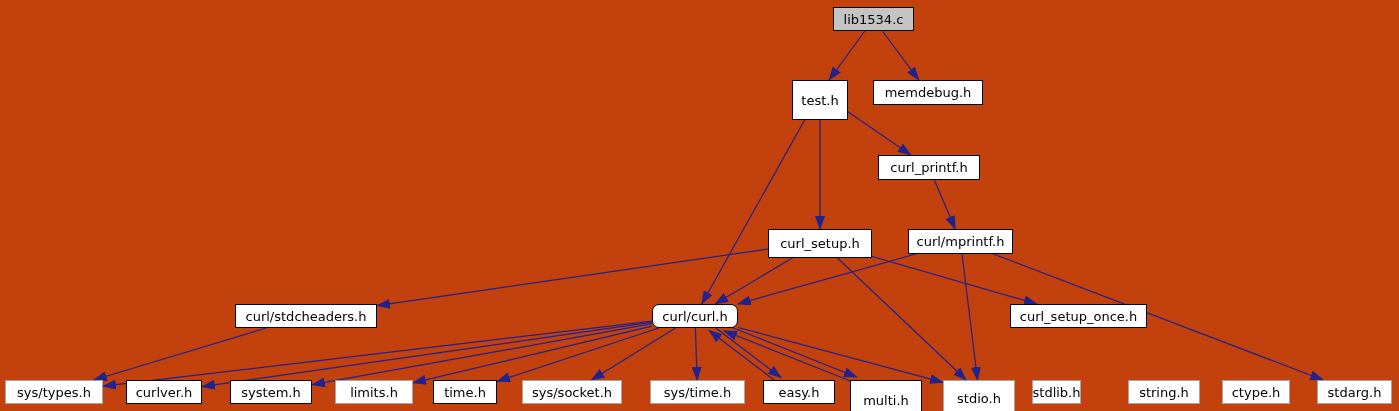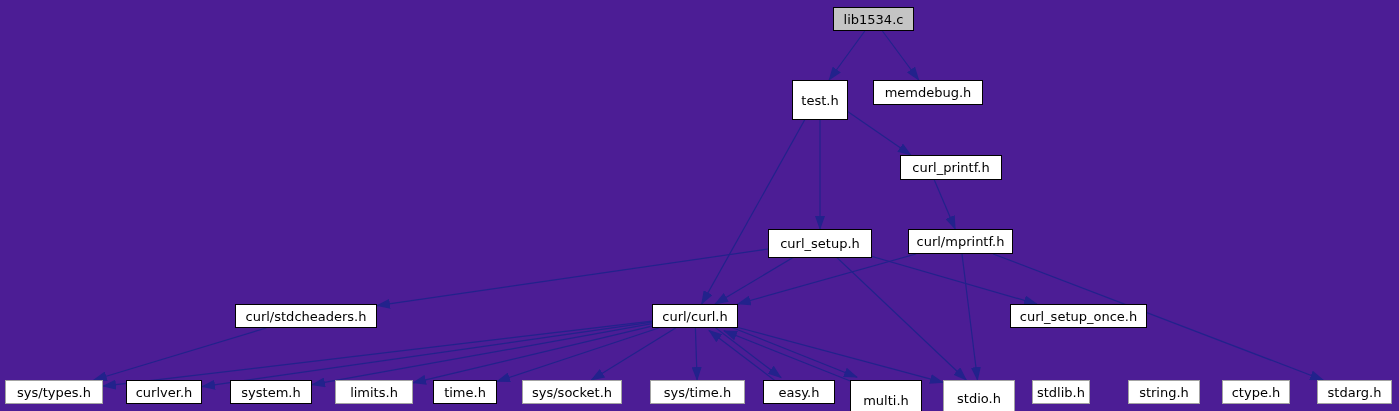--- a/index.html
+++ b/index.html
@@ -1,19 +1,19 @@
 <!DOCTYPE html>
 <html style="--main-fill: #c4c4c4; --linked-border: #000000; --plain-border: #a3a3a3;"><head>
 <meta charset="utf-8">
 <style>
   html,body{margin:0;padding:0;background:#ffffff;}
   #canvas{
     position:relative;
     width:1399px;height:411px;
-    background:#4c1d95;
+    background:#c2410c;
     font-family:"DejaVu Sans","Liberation Sans",sans-serif;
     overflow:hidden;
   }
   #edge-layer{position:absolute;left:0;top:0;width:1399px;height:411px;}
   .node{
     position:absolute;
     box-sizing:border-box;
     display:flex;align-items:center;justify-content:center;
     background:#ffffff;
     color:#000000;
@@ -59,34 +59,34 @@
       <line x1="712.6" y1="325.6" x2="781.0" y2="377.6" stroke="#22228c" stroke-width="1.2" marker-end="url(#arrow)"></line>
       <line x1="726.3" y1="325.2" x2="857.0" y2="377.2" stroke="#22228c" stroke-width="1.2" marker-end="url(#arrow)"></line>
       <line x1="738.0" y1="327.5" x2="943.0" y2="382.4" stroke="#22228c" stroke-width="1.2" marker-end="url(#arrow)"></line>
       <line x1="777.4" y1="382.4" x2="709.0" y2="330.4" stroke="#22228c" stroke-width="1.2" marker-end="url(#arrow)"></line>
       <line x1="854.7" y1="382.8" x2="724.0" y2="330.8" stroke="#22228c" stroke-width="1.2" marker-end="url(#arrow)"></line>
     </svg>
   <div id="node-layer">
       <div class="node main" style="left: 833px; top: 7px; width: 81px; height: 24px;">lib1534.c</div>
       <div class="node linked" style="left: 792px; top: 80px; width: 56px; height: 40px;">test.h</div>
       <div class="node linked" style="left: 873px; top: 80px; width: 110px; height: 25px;">memdebug.h</div>
-      <div class="node linked" style="left: 878px; top: 155px; width: 102px; height: 25px; margin-left: 22px;">curl_printf.h</div>
+      <div class="node linked" style="left: 878px; top: 155px; width: 102px; height: 25px;">curl_printf.h</div>
       <div class="node linked" style="left: 768px; top: 229px; width: 104px; height: 29px;">curl_setup.h</div>
       <div class="node linked" style="left: 908px; top: 229px; width: 105px; height: 25px;">curl/mprintf.h</div>
       <div class="node linked" style="left: 235px; top: 304px; width: 142px; height: 24px;">curl/stdcheaders.h</div>
-      <div class="node linked" style="left: 652px; top: 304px; width: 86px; height: 24px;">curl/curl.h</div>
+      <div class="node linked" style="left: 652px; top: 304px; width: 86px; height: 24px; border-radius: 7px;">curl/curl.h</div>
       <div class="node linked" style="left: 1010px; top: 304px; width: 137px; height: 24px;">curl_setup_once.h</div>
       <div class="node plain" style="left: 5px; top: 380px; width: 98px; height: 24px;">sys/types.h</div>
       <div class="node linked" style="left: 126px; top: 380px; width: 76px; height: 24px;">curlver.h</div>
       <div class="node linked" style="left: 230px; top: 380px; width: 82px; height: 24px;">system.h</div>
       <div class="node plain" style="left: 335px; top: 380px; width: 78px; height: 24px;">limits.h</div>
       <div class="node linked" style="left: 433px; top: 380px; width: 64px; height: 24px;">time.h</div>
       <div class="node plain" style="left: 522px; top: 380px; width: 100px; height: 24px;">sys/socket.h</div>
       <div class="node plain" style="left: 650px; top: 380px; width: 95px; height: 24px;">sys/time.h</div>
       <div class="node linked" style="left: 763px; top: 380px; width: 72px; height: 24px;">easy.h</div>
       <div class="node linked" style="left: 850px; top: 380px; width: 72px; height: 40px;">multi.h</div>
       <div class="node plain" style="left: 943px; top: 380px; width: 72px; height: 36px; text-align: center;">stdio.h</div>
-      <div class="node plain" style="left: 1032px; top: 380px; width: 58px; height: 24px;">stdlib.h</div>
+      <div class="node plain" style="left: 1032px; top: 380px; width: 49px; height: 24px;">stdlib.h</div>
       <div class="node plain" style="left: 1128px; top: 380px; width: 72px; height: 24px; text-align: right;">string.h</div>
       <div class="node plain" style="left: 1222px; top: 380px; width: 68px; height: 24px;">ctype.h</div>
       <div class="node plain" style="left: 1317px; top: 380px; width: 75px; height: 24px;">stdarg.h</div>
     </div>
 </div>
 
 </body></html>

